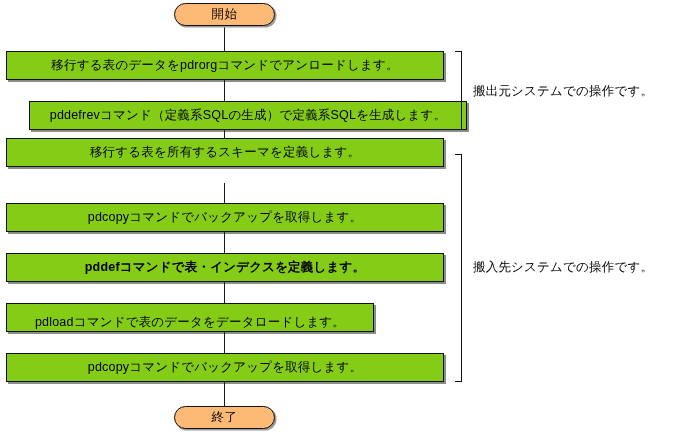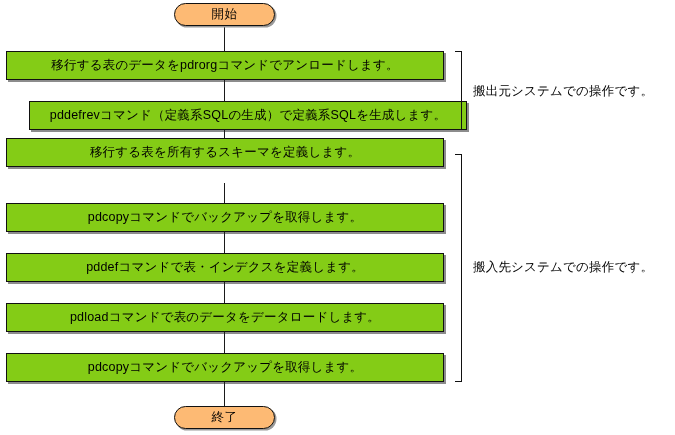--- a/index.html
+++ b/index.html
@@ -112,27 +112,27 @@
   </div>
 
   <div class="connector" style="left:224px; top:183px; height:20px;"></div>
 
   <div class="process" style="left:6px; top:203px; width:438px; height:29px;">
     <span>pdcopyコマンドでバックアップを取得します。</span>
   </div>
 
   <div class="connector" style="left:224px; top:232px; height:21px;"></div>
 
-  <div class="process" style="left:6px; top:253px; width:438px; height:29px;">
+  <div class="process" style="left:6px; top:253px; width:438px; height:29px;font-weight:bold;">
     <span>pddefコマンドで表・インデクスを定義します。</span>
   </div>
 
   <div class="connector" style="left:224px; top:282px; height:21px;"></div>
 
-  <div class="process" style="left:6px; top:303px; width:438px; height:29px;">
+  <div class="process" style="left:6px; top:303px; width:368px; height:29px;align-items:flex-end;">
     <span>pdloadコマンドで表のデータをデータロードします。</span>
   </div>
 
   <div class="connector" style="left:224px; top:332px; height:21px;"></div>
 
   <div class="process" style="left:6px; top:353px; width:438px; height:29px;">
     <span>pdcopyコマンドでバックアップを取得します。</span>
   </div>
 
   <div class="bracket" style="left:455px; top:154px; height:228px;"></div>

